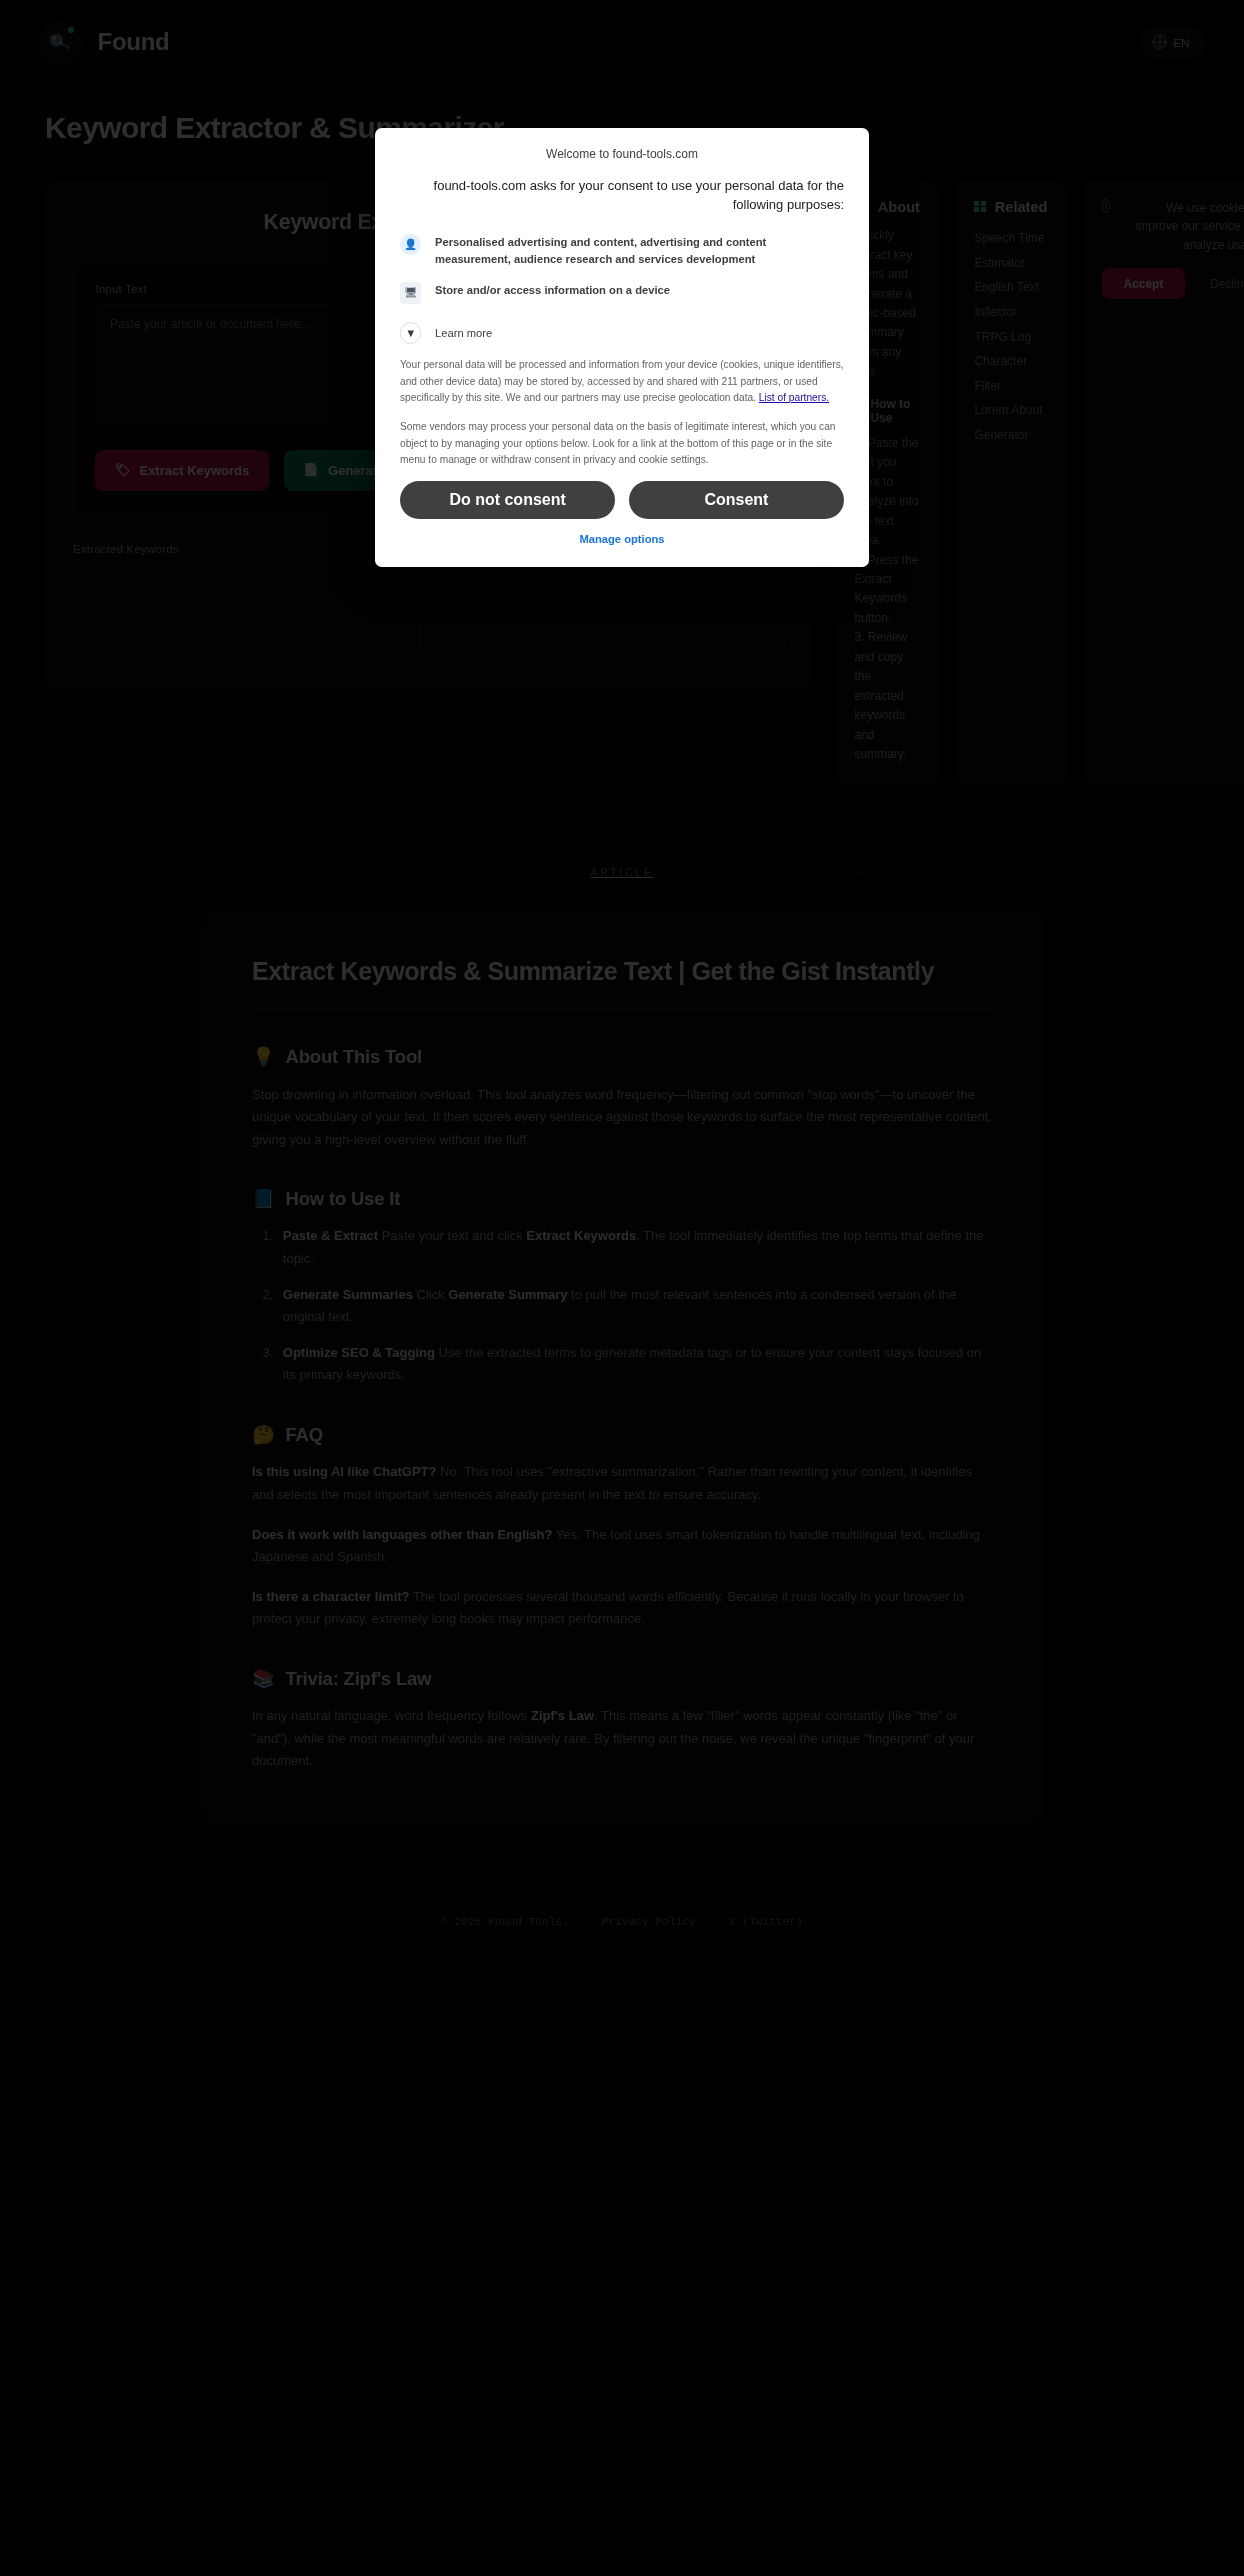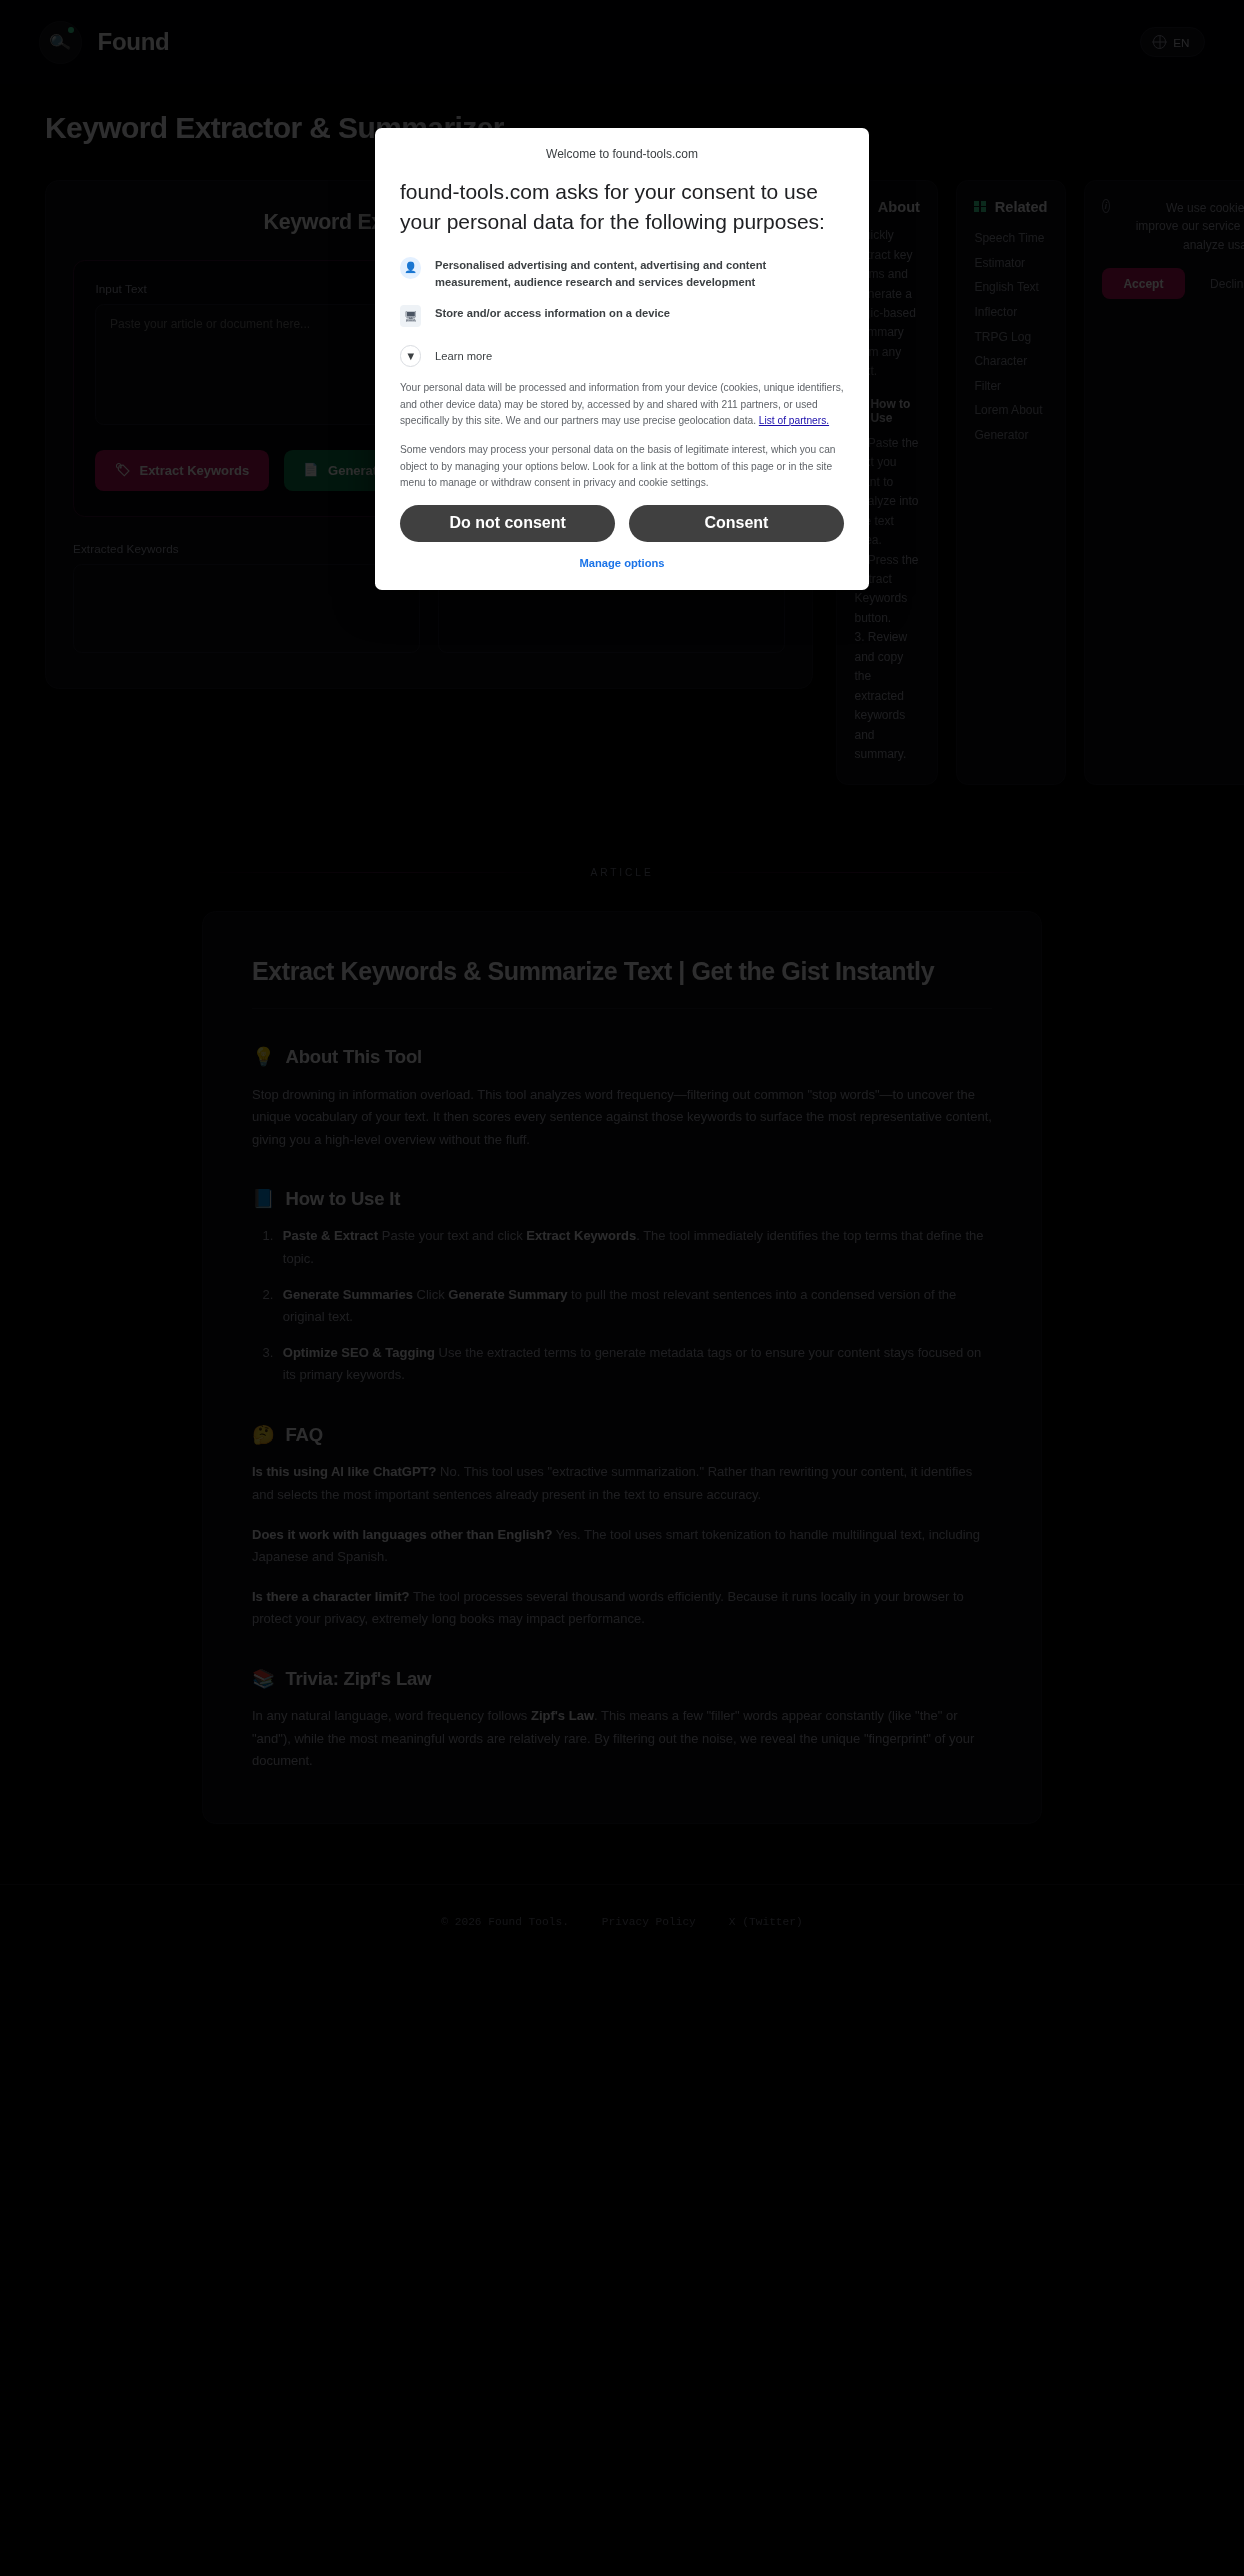--- a/index.html
+++ b/index.html
@@ -148,21 +148,21 @@
   }
   .cookie-card { display: flex; gap: 10.7px; align-items: flex-start; text-align: right; }
   .cookie-text { font-size: 12px; line-height: 1.55; color: #9b9ca8; }
   .cookie-btns { display: flex; gap: 11.7px; margin-top: 13.6px; }
   .btn-accept { background: #b01256; color: #fff; border-radius: 7.8px; padding: 8.7px 21.4px; font-size: 12px; font-weight: 600; border: none; cursor: pointer; }
   .btn-decline { background: transparent; color: #8b8c98; border: none; padding: 8.7px 13.6px; font-size: 12px; cursor: pointer; }
 
   
   .article-sep {
     display: flex; align-items: center; justify-content: space-between;
-    gap: 17.5px; margin: 82px auto 0 auto; width: 875px;
+    gap: 17.5px; margin: 82px auto 0 auto; width: 875px; text-decoration: underline;
   }
   .article-sep .line { flex: 1; height: 1px; background: linear-gradient(90deg, rgba(176,18,86,0) 0%, #3a1030 50%, rgba(176,18,86,0) 100%); }
   .article-sep .lbl { font-size: 10.2px; letter-spacing: 2.9px; color: #77798a; }
 
   .article {
     width: 840px; margin: 33px auto 0 auto;
     background: #0b0b10; border: 1px solid #191922; border-radius: 13.6px;
     padding: 43px 49px 51px 49px;
   }
   .article h1 {
@@ -200,21 +200,21 @@
     z-index: 50;
   }
   .modal {
     width: 494px; margin-top: 128px; height: max-content;
     background: #ffffff; border-radius: 6.8px;
     color: #1a1a1a; padding: 19.4px 25px 21.4px 25px;
     box-shadow: 0 7.8px 39px rgba(0,0,0,.6);
   }
   .modal-site { text-align: center; font-size: 12px; color: #3c4043; margin-bottom: 15.6px; }
   .modal-head {
-    text-align: left; font-size: 21px; line-height: 1.45; font-weight: 400;
+    text-align: right; font-size: 13px; line-height: 1.45; font-weight: 400;
     color: #202124; margin-bottom: 19.4px;
   }
   .purpose { display: flex; gap: 13.6px; align-items: flex-start; margin-bottom: 14.6px; }
   .p-icon {
     width: 21.4px; height: 21.4px; border-radius: 50%; background: #e3f0ff;
     display: flex; align-items: center; justify-content: center;
     flex: 0 0 21.4px; color: #1a73e8; font-size: 10.7px;
   }
   .p-icon.sq { border-radius: 3.9px; background: #eef2f6; color: #4b5563; }
   .p-text { font-size: 11.2px; line-height: 1.5; color: #3c4043; font-weight: 700; }

